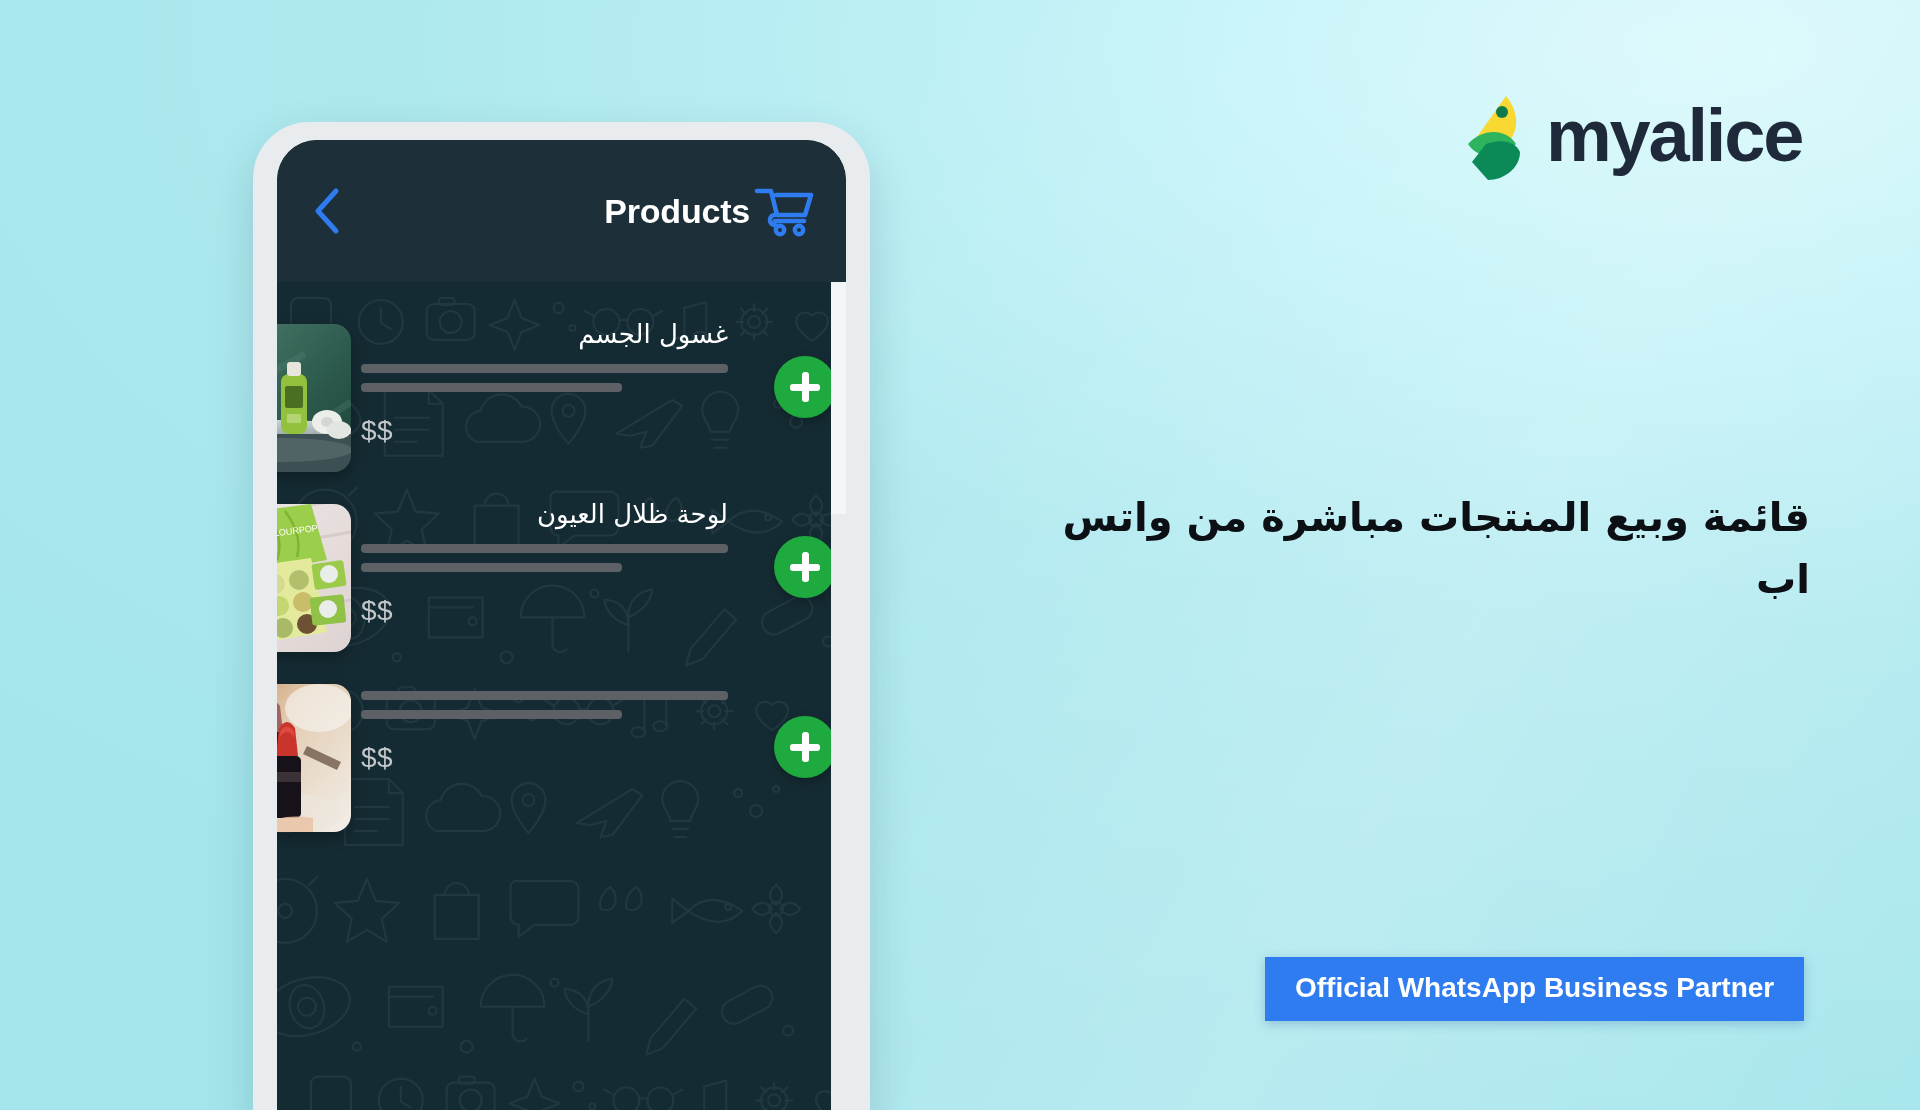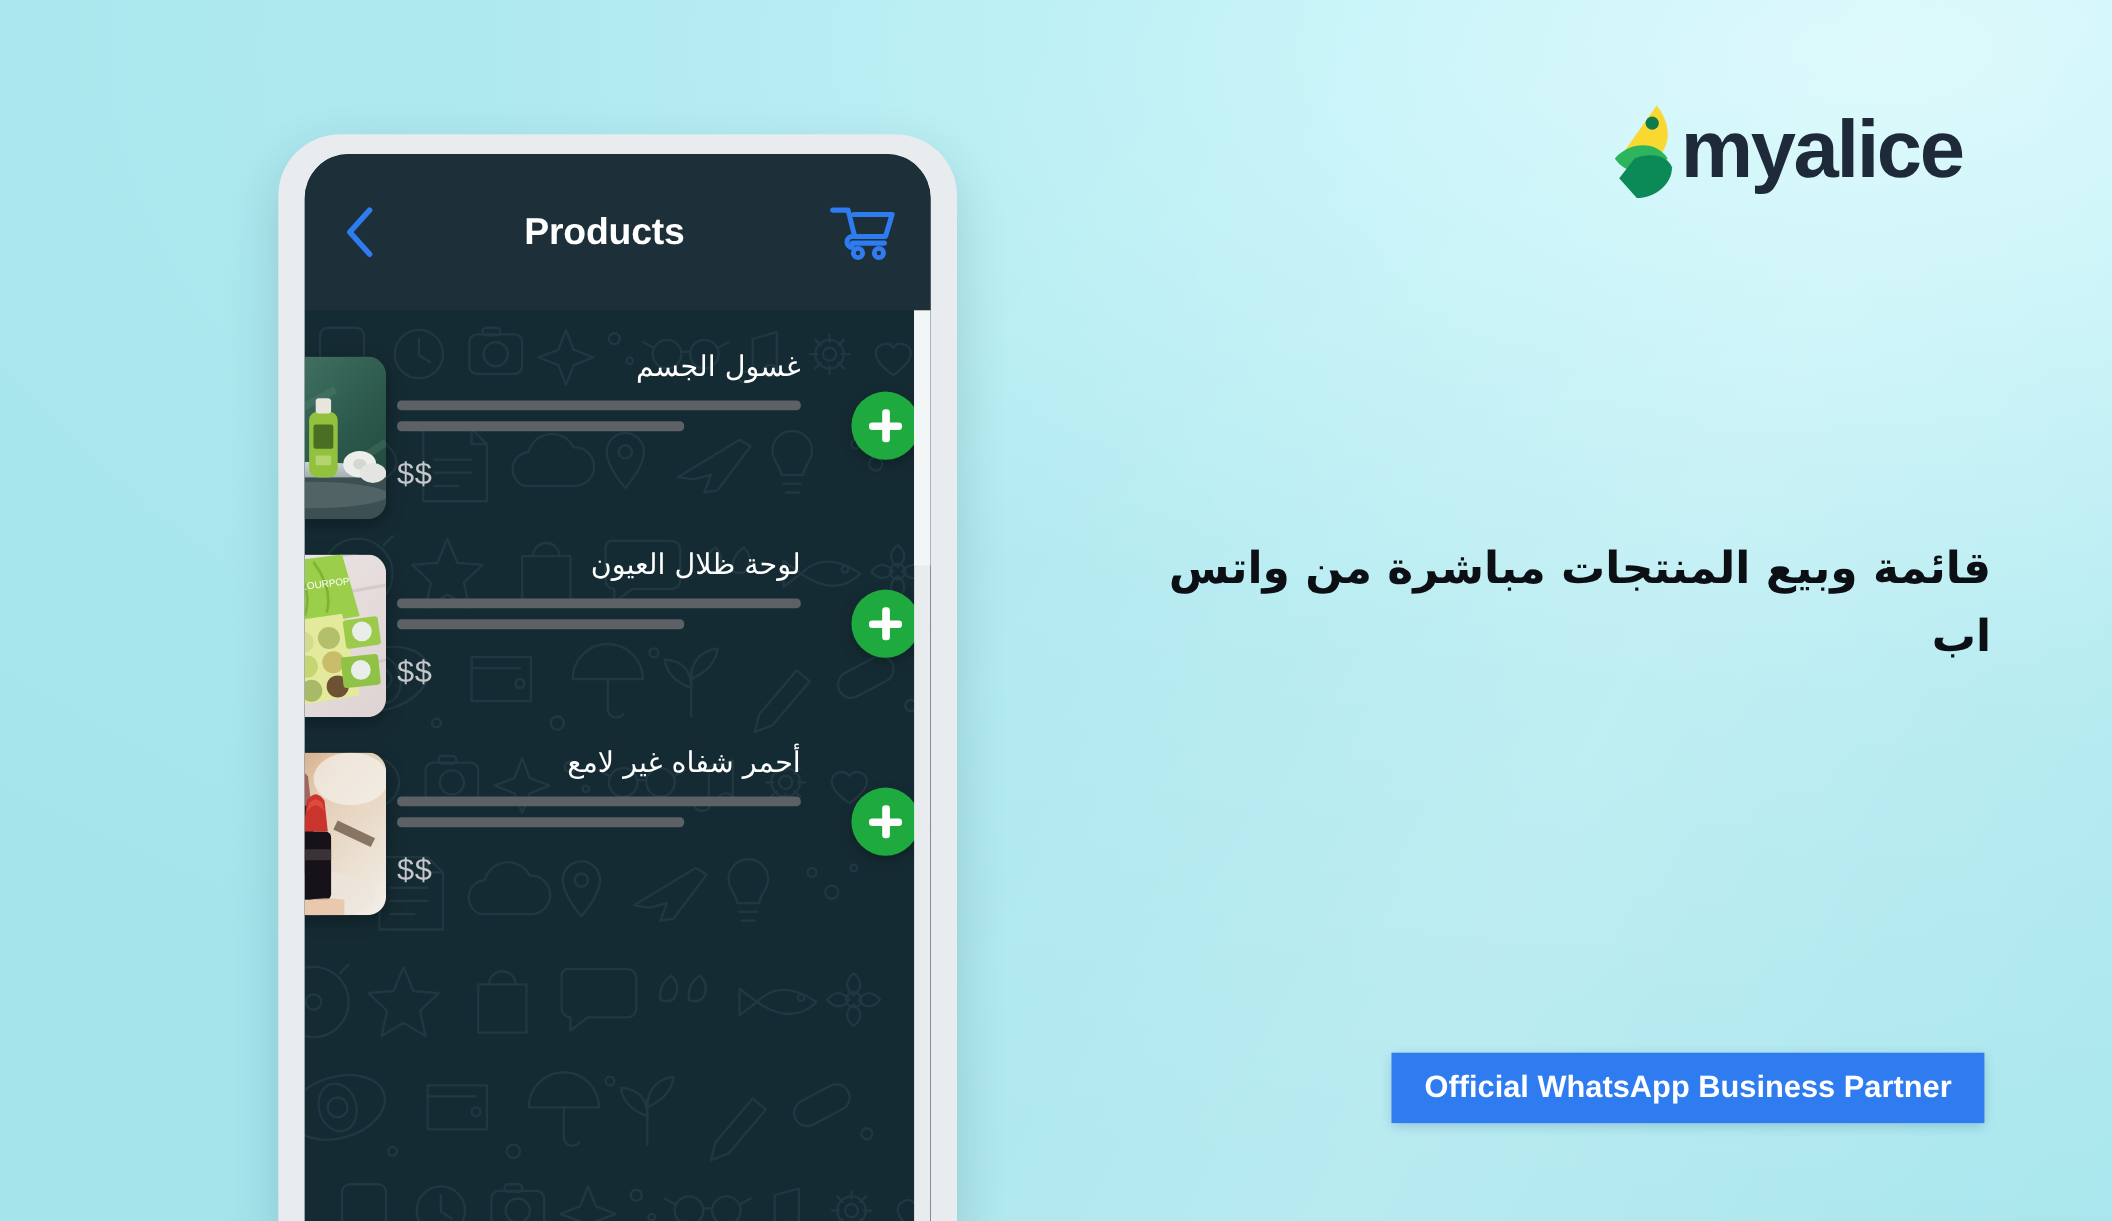--- a/index.html
+++ b/index.html
@@ -52,21 +52,21 @@
     padding:0 26px 0 22px;
     border-radius:40px 40px 0 0;
   }
   #back-btn {
     width:56px; height:56px;
     display:flex; align-items:center; justify-content:center;
     cursor:pointer; flex:0 0 auto;
   }
   #header-title {
     flex:1 1 auto;
-    text-align:center;
+    text-align:right;
     color:#ffffff;
     font-size:34px;
     font-weight:bold;
     letter-spacing:-0.2px;
     margin-left:-6px;
   }
   #cart-btn {
     width:70px; height:62px;
     display:flex; align-items:center; justify-content:center;
     cursor:pointer; flex:0 0 auto;
@@ -159,21 +159,21 @@
     position:absolute;
     right:0; top:142px;
     width:15px; height:232px;
     background:#f3f6f7;
   }
 
   
   #logo-lockup {
     position:absolute;
     left:1462px; top:92px;
-    display:flex; align-items:center; 
+    display:flex; align-items:center; gap:18px;
   }
   #logo-mark { width:66px; height:88px; display:block; }
   #logo-word {
     color:#1e2a3a;
     font-size:74px;
     font-weight:bold;
     letter-spacing:-2.2px;
     line-height:1;
   }
 
@@ -467,21 +467,20 @@
               <rect x="58" y="88" width="28" height="10" fill="#3b3238"></rect>
               <path d="M61 72 h22 l-3 -28 q-8 -12 -16 0 z" fill="#c9352c"></path>
               <path d="M64 54 q8 -12 16 0 l-2 -8 q-6 -7 -12 0 z" fill="#e04a3d"></path>
 
               <path d="M92 62 l34 16 l-4 8 l-34 -16 z" fill="#6f5a49" opacity="0.8"></path>
 
               <path d="M38 148 q22 -20 60 -14 l0 14 z" fill="#e9c3a4" opacity="0.85"></path>
             </svg>
           </div>
           <div class="product-info">
-            <div class="product-name">أحمر شفاه غير لامع</div>
             <div class="desc-bar long"></div>
             <div class="desc-bar short"></div>
             <div class="product-price">$$</div>
           </div>
           <button class="add-btn">
             <span class="plus-v"></span>
             <span class="plus-h"></span>
           </button>
         </div>
 

